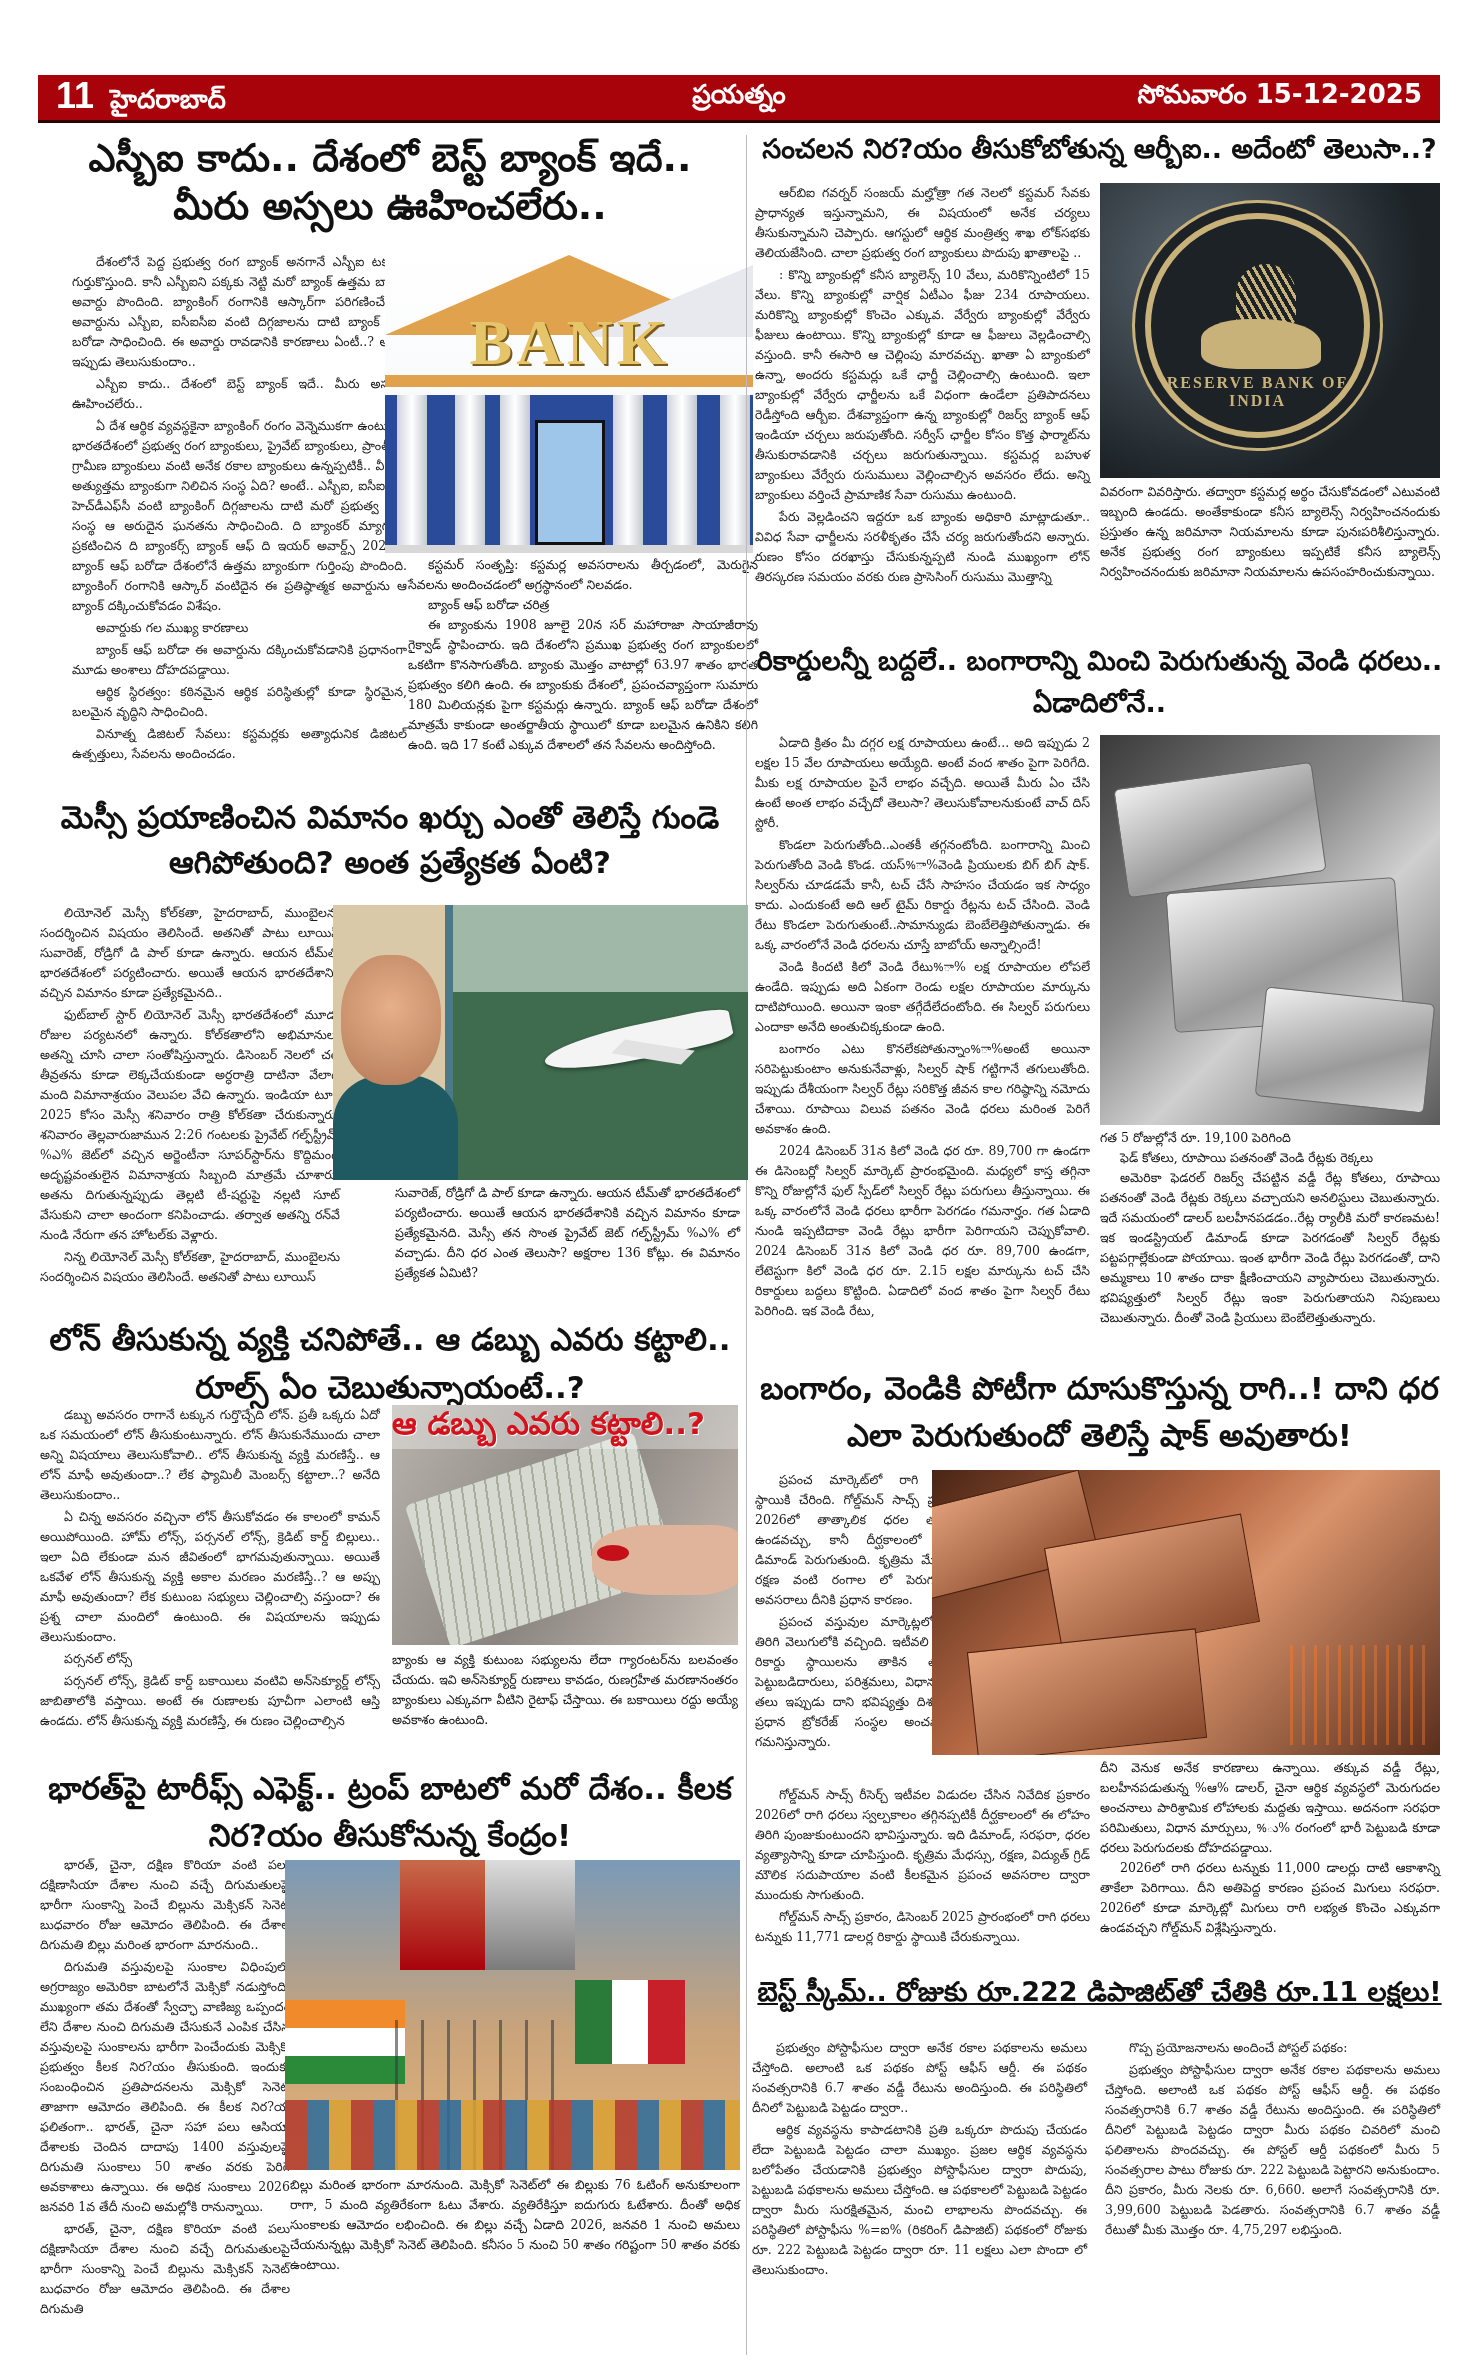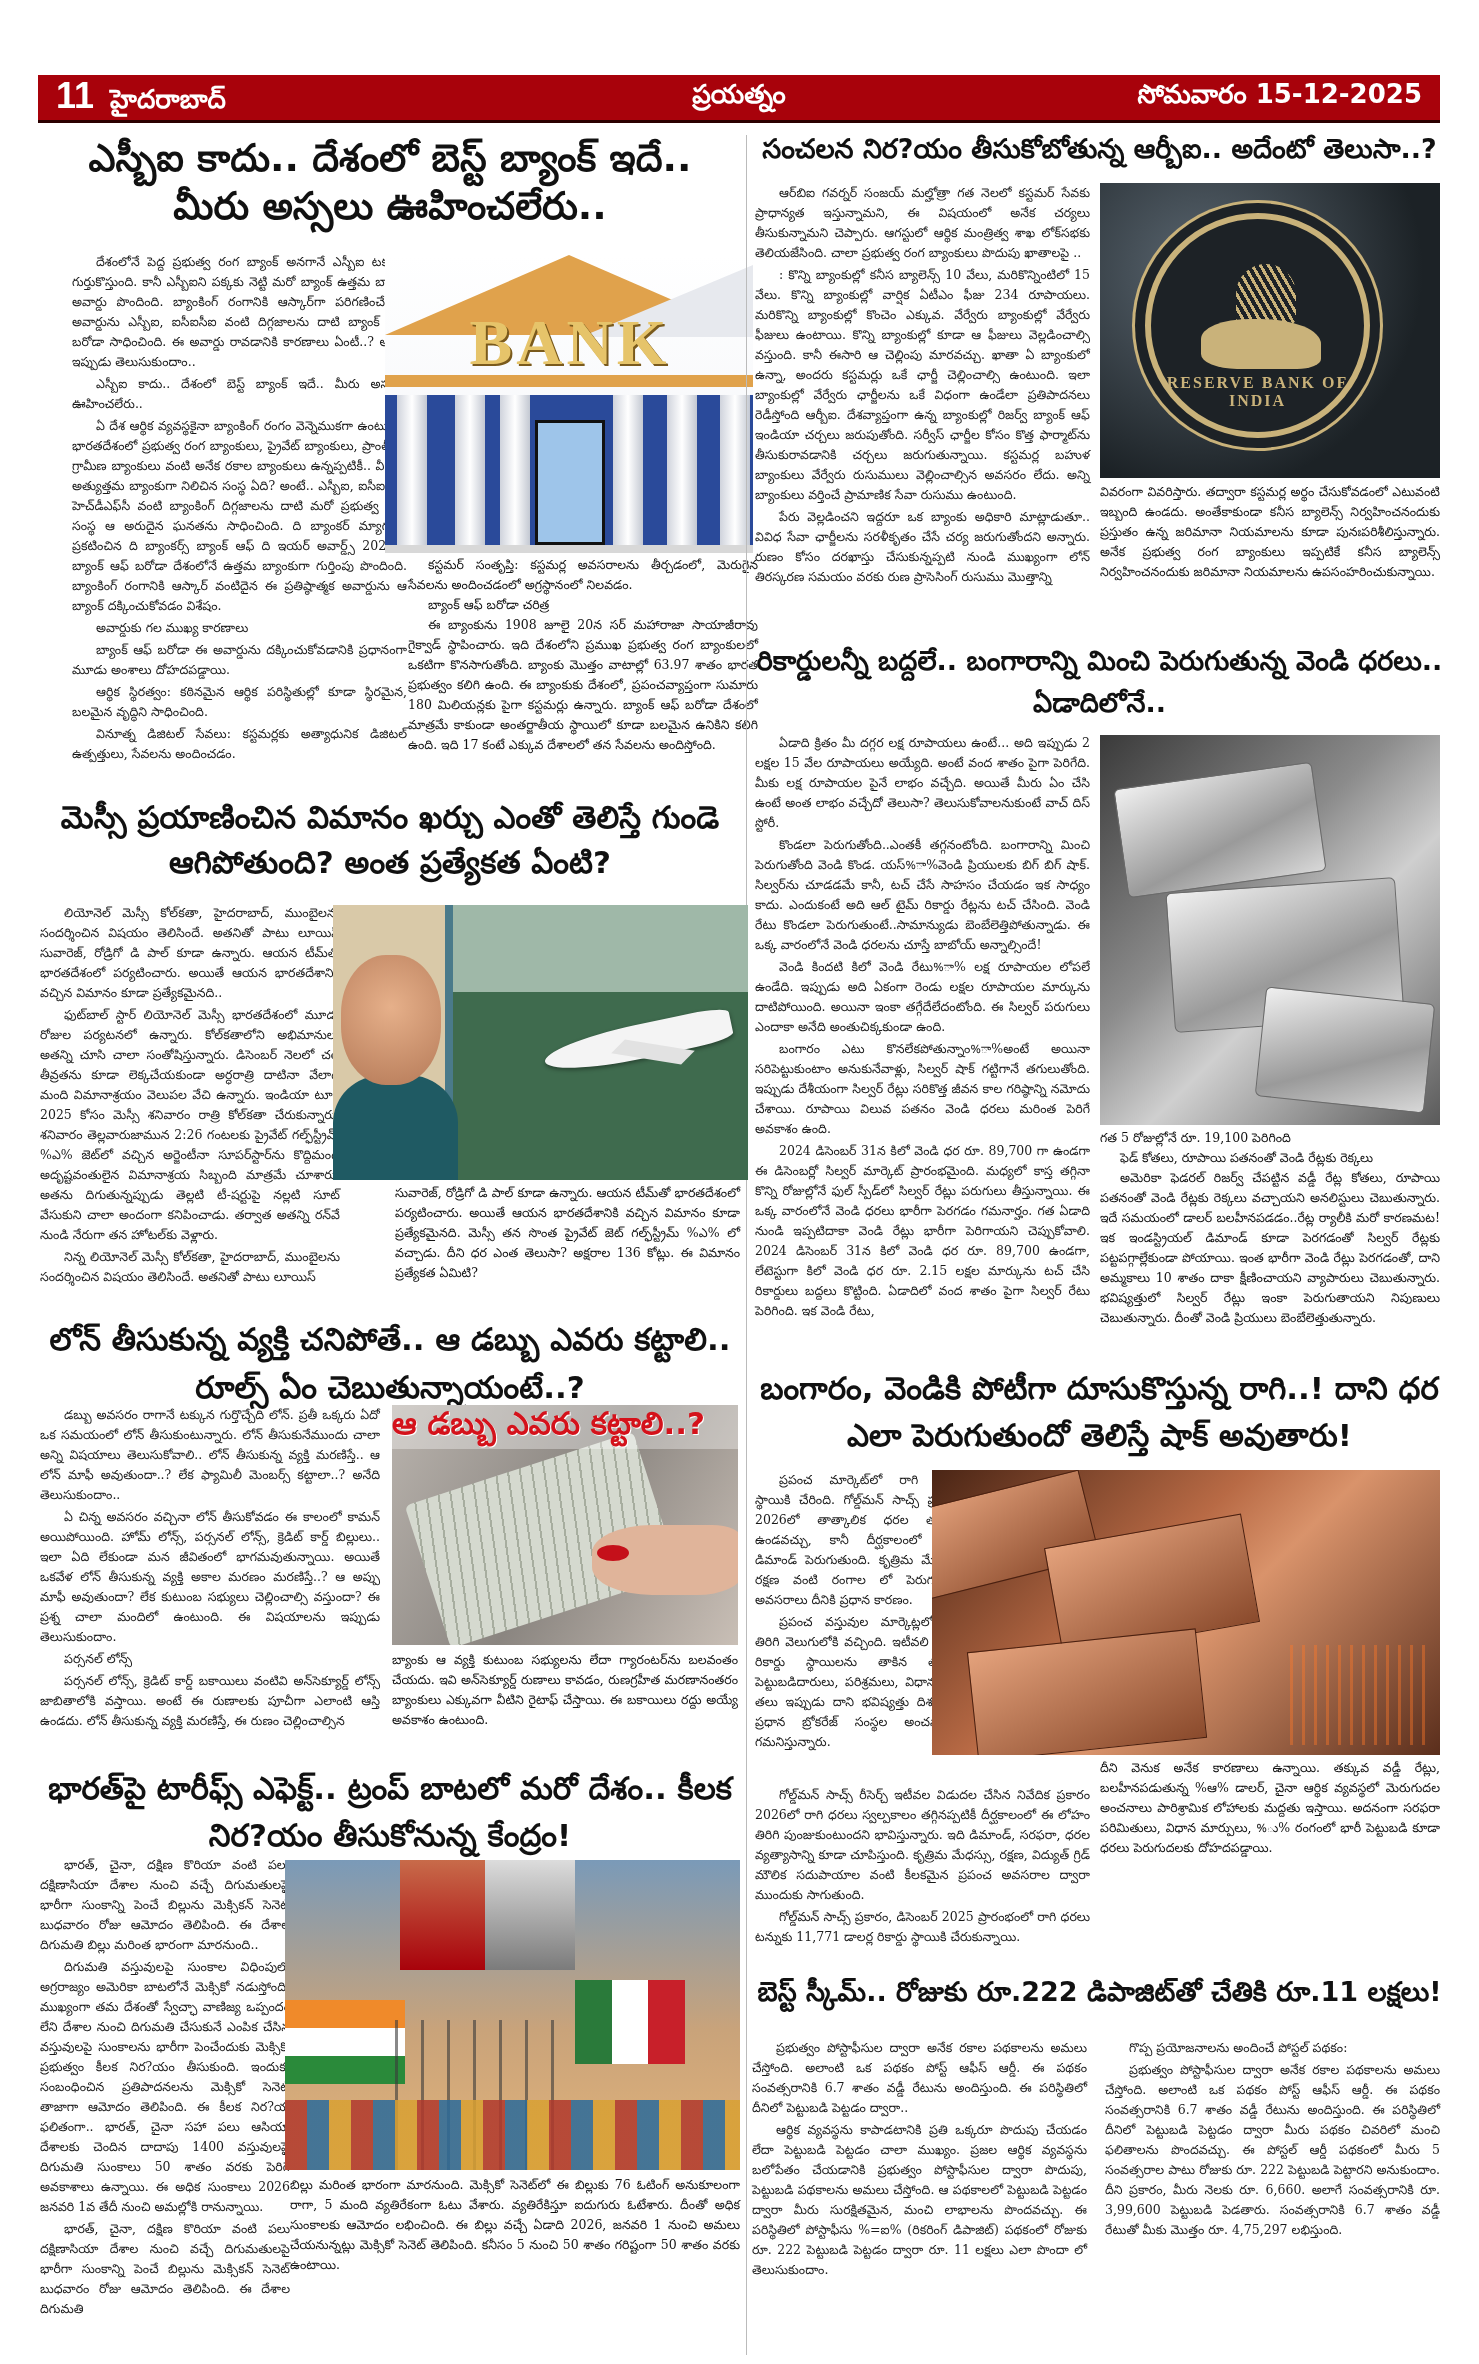--- a/index.html
+++ b/index.html
@@ -239,20 +239,21 @@
   <p>ప్రపంచ వస్తువుల మార్కెట్లలో రాగి తిరిగి వెలుగులోకి వచ్చింది. ఇటీవలి నెలల్లో రికార్డు స్థాయిలను తాకిన తర్వాత పెట్టుబడిదారులు, పరిశ్రమలు, విధాన నిర?తలు ఇప్పుడు దాని భవిష్యత్తు దిశ కోసం ప్రధాన బ్రోకరేజ్ సంస్థల అంచనాలను గమనిస్తున్నారు.</p>
 </div>
 <div class="photo copper-img" style="left:932px; top:1470px; width:508px; height:285px;">
   <div class="copper-bar" style="left:-20px; top:20px; width:180px; height:90px; transform:rotate(-14deg);"></div>
   <div class="copper-bar" style="left:120px; top:60px; width:200px; height:110px; transform:rotate(-10deg);"></div>
   <div class="copper-bar" style="left:40px; top:170px; width:230px; height:110px; transform:rotate(-6deg);"></div>
   <div class="chart-lines"></div>
 </div>
 <div class="caption" style="position:absolute; left:1100px; top:1758px; width:340px;">
   <p style="text-indent:0;">దీని వెనుక అనేక కారణాలు ఉన్నాయి. తక్కువ వడ్డీ రేట్లు, బలహీనపడుతున్న %ఆ% డాలర్, చైనా ఆర్థిక వ్యవస్థలో మెరుగుదల అంచనాలు పారిశ్రామిక లోహాలకు మద్దతు ఇస్తాయి. అదనంగా సరఫరా పరిమితులు, విధాన మార్పులు, %ు% రంగంలో భారీ పెట్టుబడి కూడా ధరలు పెరుగుదలకు దోహదపడ్డాయి.</p>
+  <p style="text-indent:20px;">2026లో రాగి ధరలు టన్నుకు 11,000 డాలర్లు దాటి ఆకాశాన్ని తాకేలా పెరిగాయి. దీని అతిపెద్ద కారణం ప్రపంచ మిగులు సరఫరా. 2026లో కూడా మార్కెట్లో మిగులు రాగి లభ్యత కొంచెం ఎక్కువగా ఉండవచ్చని గోల్డ్‌మన్ విశ్లేషిస్తున్నారు.</p>
 </div>
 <div class="body-text" style="position:absolute; left:755px; top:1785px; width:335px;">
   <p>గోల్డ్‌మన్ సాచ్స్ రీసెర్చ్ ఇటీవల విడుదల చేసిన నివేదిక ప్రకారం 2026లో రాగి ధరలు స్వల్పకాలం తగ్గినప్పటికీ దీర్ఘకాలంలో ఈ లోహం తిరిగి పుంజుకుంటుందని భావిస్తున్నారు. ఇది డిమాండ్, సరఫరా, ధరల వ్యత్యాసాన్ని కూడా చూపిస్తుంది. కృత్రిమ మేధస్సు, రక్షణ, విద్యుత్ గ్రిడ్ మౌలిక సదుపాయాల వంటి కీలకమైన ప్రపంచ అవసరాల ద్వారా ముందుకు సాగుతుంది.</p>
   <p>గోల్డ్‌మన్ సాచ్స్ ప్రకారం, డిసెంబర్ 2025 ప్రారంభంలో రాగి ధరలు టన్నుకు 11,771 డాలర్ల రికార్డు స్థాయికి చేరుకున్నాయి.</p>
 </div>
 
 <div class="article" style="left:40px; top:1765px; width:700px;">
   <div class="headline h-mid" style="line-height:1.5;">భారత్‌పై టారీఫ్స్ ఎఫెక్ట్.. ట్రంప్ బాటలో మరో దేశం.. కీలక నిర?యం తీసుకోనున్న కేంద్రం!</div>
 </div>
 <div class="body-text" style="position:absolute; left:40px; top:1855px; width:250px;">
@@ -273,21 +274,21 @@
     <div style="background:#ffffff;"></div>
     <div style="background:#c8202a;"></div>
   </div>
   <div class="cranes"></div>
   <div class="containers"></div>
 </div>
 <div class="caption" style="position:absolute; left:290px; top:2175px; width:450px;">
   <p style="text-indent:0;">బిల్లు మరింత భారంగా మారనుంది. మెక్సికో సెనెట్‌లో ఈ బిల్లుకు 76 ఓటింగ్ అనుకూలంగా రాగా, 5 మంది వ్యతిరేకంగా ఓటు వేశారు. వ్యతిరేకిస్తూ ఐదుగురు ఓటేశారు. దీంతో అధిక సుంకాలకు ఆమోదం లభించింది. ఈ బిల్లు వచ్చే ఏడాది 2026, జనవరి 1 నుంచి అమలు చేయనున్నట్లు మెక్సికో సెనెట్ తెలిపింది. కనీసం 5 నుంచి 50 శాతం గరిష్టంగా 50 శాతం వరకు ఉంటాయి.</p>
 </div>
 
-<div class="article" style="left:752px; top:1975px; width:695px;">
+<div class="article" style="left:752px; top:1975px; width:695px;text-decoration:underline;">
   <div class="headline h-sm">బెస్ట్ స్కీమ్.. రోజుకు రూ.222 డిపాజిట్‌తో చేతికి రూ.11 లక్షలు!</div>
 </div>
 <div class="body-text" style="position:absolute; left:752px; top:2038px; width:335px;">
   <p>ప్రభుత్వం పోస్టాఫీసుల ద్వారా అనేక రకాల పథకాలను అమలు చేస్తోంది. అలాంటి ఒక పథకం పోస్ట్ ఆఫీస్ ఆర్డీ. ఈ పథకం సంవత్సరానికి 6.7 శాతం వడ్డీ రేటును అందిస్తుంది. ఈ పరిస్థితిలో దీనిలో పెట్టుబడి పెట్టడం ద్వారా..</p>
   <p>ఆర్థిక వ్యవస్థను కాపాడటానికి ప్రతి ఒక్కరూ పొదుపు చేయడం లేదా పెట్టుబడి పెట్టడం చాలా ముఖ్యం. ప్రజల ఆర్థిక వ్యవస్థను బలోపేతం చేయడానికి ప్రభుత్వం పోస్టాఫీసుల ద్వారా పొదుపు, పెట్టుబడి పథకాలను అమలు చేస్తోంది. ఆ పథకాలలో పెట్టుబడి పెట్టడం ద్వారా మీరు సురక్షితమైన, మంచి లాభాలను పొందవచ్చు. ఈ పరిస్థితిలో పోస్టాఫీసు %=ఐ% (రికరింగ్ డిపాజిట్) పథకంలో రోజుకు రూ. 222 పెట్టుబడి పెట్టడం ద్వారా రూ. 11 లక్షలు ఎలా పొందా లో తెలుసుకుందాం.</p>
 </div>
 <div class="body-text" style="position:absolute; left:1105px; top:2038px; width:335px;">
   <p>గొప్ప ప్రయోజనాలను అందించే పోస్టల్ పథకం:</p>
   <p>ప్రభుత్వం పోస్టాఫీసుల ద్వారా అనేక రకాల పథకాలను అమలు చేస్తోంది. అలాంటి ఒక పథకం పోస్ట్ ఆఫీస్ ఆర్డీ. ఈ పథకం సంవత్సరానికి 6.7 శాతం వడ్డీ రేటును అందిస్తుంది. ఈ పరిస్థితిలో దీనిలో పెట్టుబడి పెట్టడం ద్వారా మీరు పథకం చివరిలో మంచి ఫలితాలను పొందవచ్చు. ఈ పోస్టల్ ఆర్డీ పథకంలో మీరు 5 సంవత్సరాల పాటు రోజుకు రూ. 222 పెట్టుబడి పెట్టారని అనుకుందాం. దీని ప్రకారం, మీరు నెలకు రూ. 6,660. అలాగే సంవత్సరానికి రూ. 3,99,600 పెట్టుబడి పెడతారు. సంవత్సరానికి 6.7 శాతం వడ్డీ రేటుతో మీకు మొత్తం రూ. 4,75,297 లభిస్తుంది.</p>
 </div>

